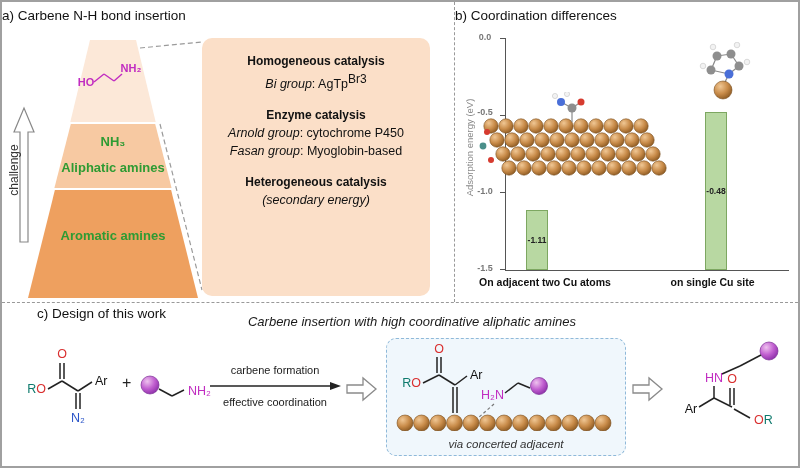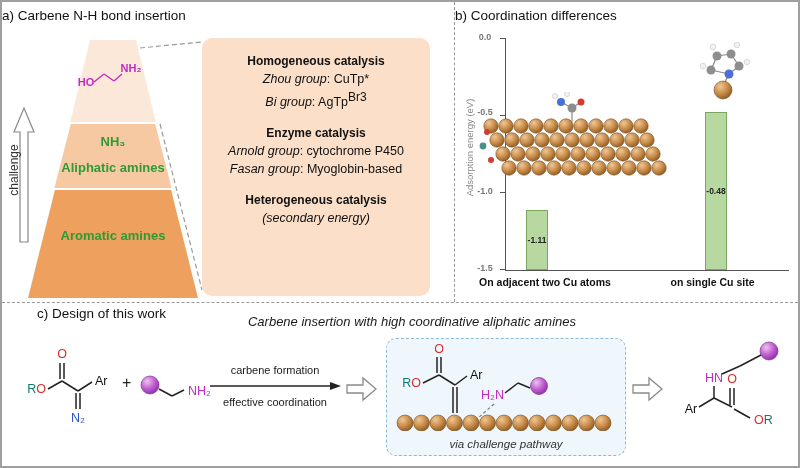--- a/index.html
+++ b/index.html
@@ -123,21 +123,20 @@
       <text x="85" y="200" text-anchor="middle" class="funnel-text">Aromatic amines</text>
     </svg>
 
     <svg class="challenge-arrow-svg" width="24" height="142">
       <polygon points="8,138 8,28 2,28 12,4 22,28 16,28 16,138" fill="#fff" stroke="#888" stroke-width="1.2"></polygon>
     </svg>
     <div class="challenge-text">challenge</div>
 
     <div class="catalysis-box">
       <div class="cat-heading first">Homogeneous catalysis</div>
-      <div class="cat-line"><span class="group-name">Zhou group</span><span>: CuTp*</span></div>
       <div class="cat-line"><span class="group-name">Bi group</span><span>: AgTp</span><sup>Br3</sup></div>
 
       <div class="cat-heading">Enzyme catalysis</div>
       <div class="cat-line"><span class="group-name">Arnold group</span><span>: cytochrome P450</span></div>
       <div class="cat-line"><span class="group-name">Fasan group</span><span>: Myoglobin-based</span></div>
 
       <div class="cat-heading">Heterogeneous catalysis</div>
       <div class="cat-line group-name">(secondary energy)</div>
     </div>
   </section>
@@ -321,21 +320,21 @@
             <circle cx="100.5" cy="84" r="8" class="cu-atom"></circle>
             <circle cx="117" cy="84" r="8" class="cu-atom"></circle>
             <circle cx="133.5" cy="84" r="8" class="cu-atom"></circle>
             <circle cx="150" cy="84" r="8" class="cu-atom"></circle>
             <circle cx="166.5" cy="84" r="8" class="cu-atom"></circle>
             <circle cx="183" cy="84" r="8" class="cu-atom"></circle>
             <circle cx="199.5" cy="84" r="8" class="cu-atom"></circle>
             <circle cx="216" cy="84" r="8" class="cu-atom"></circle>
           </g>
       </svg>
-      <div class="via-text">via challenge pathway</div>
+      <div class="via-text">via concerted adjacent</div>
     </div>
 
     <svg class="hollow2" width="32" height="26">
       <polygon points="1,9 17,9 17,2 30,13 17,24 17,17 1,17" fill="#fff" stroke="#8a8a8a" stroke-width="1.3"></polygon>
     </svg>
 
     <svg class="product" width="125" height="105">
       <circle class="purple-ball" cx="103" cy="15" r="9"></circle>
       <line x1="56" y1="38" x2="74" y2="30" class="bond"></line>
       <line x1="74" y1="30" x2="95" y2="19" class="bond"></line>

